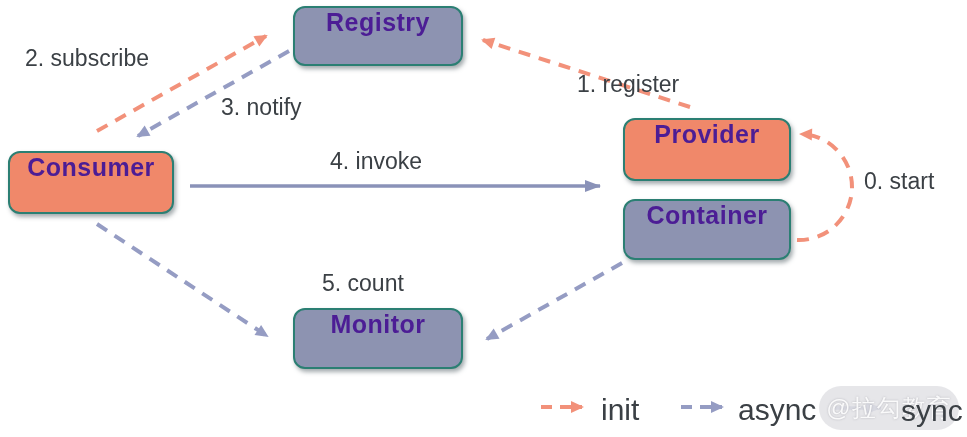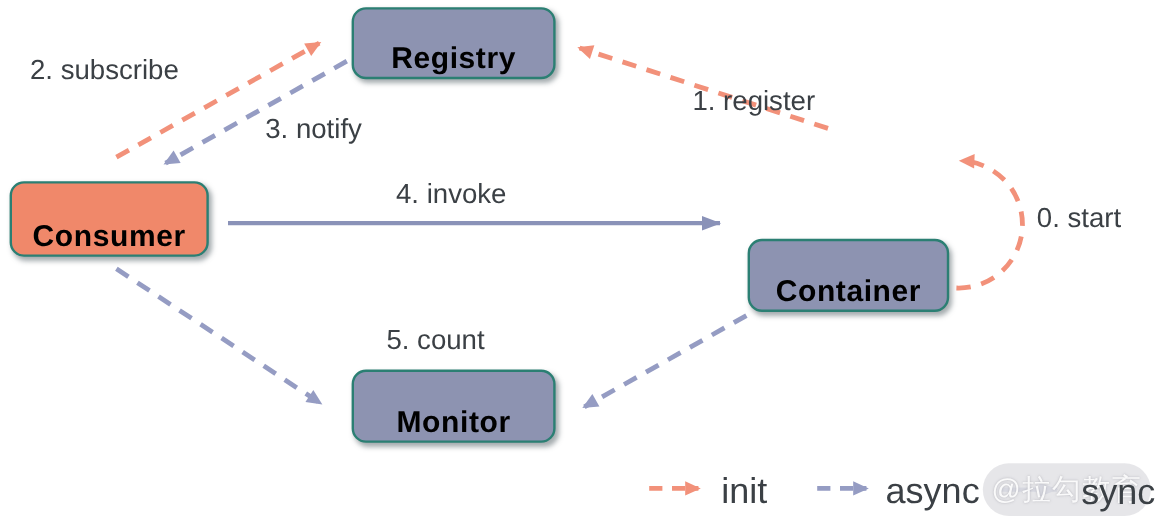--- a/index.html
+++ b/index.html
@@ -12,23 +12,23 @@
   
   .dash-init{stroke:var(--arrow-init-orange);stroke-width:4;fill:none;stroke-dasharray:12 9;}
   .dash-async{stroke:var(--arrow-async-purple);stroke-width:4;fill:none;stroke-dasharray:12 9;}
   .solid-sync{stroke:var(--arrow-sync-purple);stroke-width:3.5;fill:none;}
   .mk-init{fill:var(--arrow-init-orange);}
   .mk-async{fill:var(--arrow-async-purple);}
   .mk-sync{fill:var(--arrow-sync-purple);}
 
   
   .node{
-    position:absolute;display:flex;align-items:flex-end;justify-content:center;
+    position:absolute;display:flex;align-items:flex-start;justify-content:center;
     border:2px solid var(--node-border-teal);border-radius:12px;
-    color:#000000;font-weight:bold;font-size:25px;letter-spacing:0.5px;
+    color:#4c1d95;font-weight:bold;font-size:25px;letter-spacing:0.5px;
     box-shadow:2px 3px 4px rgba(75,90,95,0.5);
     box-sizing:border-box;
   }
   .node-orange{background:var(--node-orange);}
   .node-purple{background:var(--node-purple);}
   #node-registry {left:293px;top:6px;  width:170px;height:60px;}
   #node-consumer {left:8px;  top:151px;width:166px;height:63px;}
   #node-provider {left:623px;top:118px;width:168px;height:63px;}
   #node-container{left:623px;top:199px;width:168px;height:61px;}
   #node-monitor  {left:293px;top:308px;width:170px;height:61px;}
@@ -89,20 +89,23 @@
     <path class="dash-async" marker-end="url(#ah-async)" d="M 622 263 L 487 339"></path>
     <path class="dash-init" marker-end="url(#ah-init)" d="M 797 240 A 53 53 0 0 0 801 134"></path>
   </svg>
 
   <div class="node node-purple" id="node-registry">
     <span>Registry</span>
   </div>
   <div class="node node-orange" id="node-consumer">
     <span>Consumer</span>
   </div>
+  <div class="node node-orange" id="node-provider">
+    <span>Provider</span>
+  </div>
   <div class="node node-purple" id="node-container">
     <span>Container</span>
   </div>
   <div class="node node-purple" id="node-monitor">
     <span>Monitor</span>
   </div>
 
   <div class="edge-label" id="label-subscribe">2. subscribe</div>
   <div class="edge-label" id="label-notify">3. notify</div>
   <div class="edge-label" id="label-register">1. register</div>

